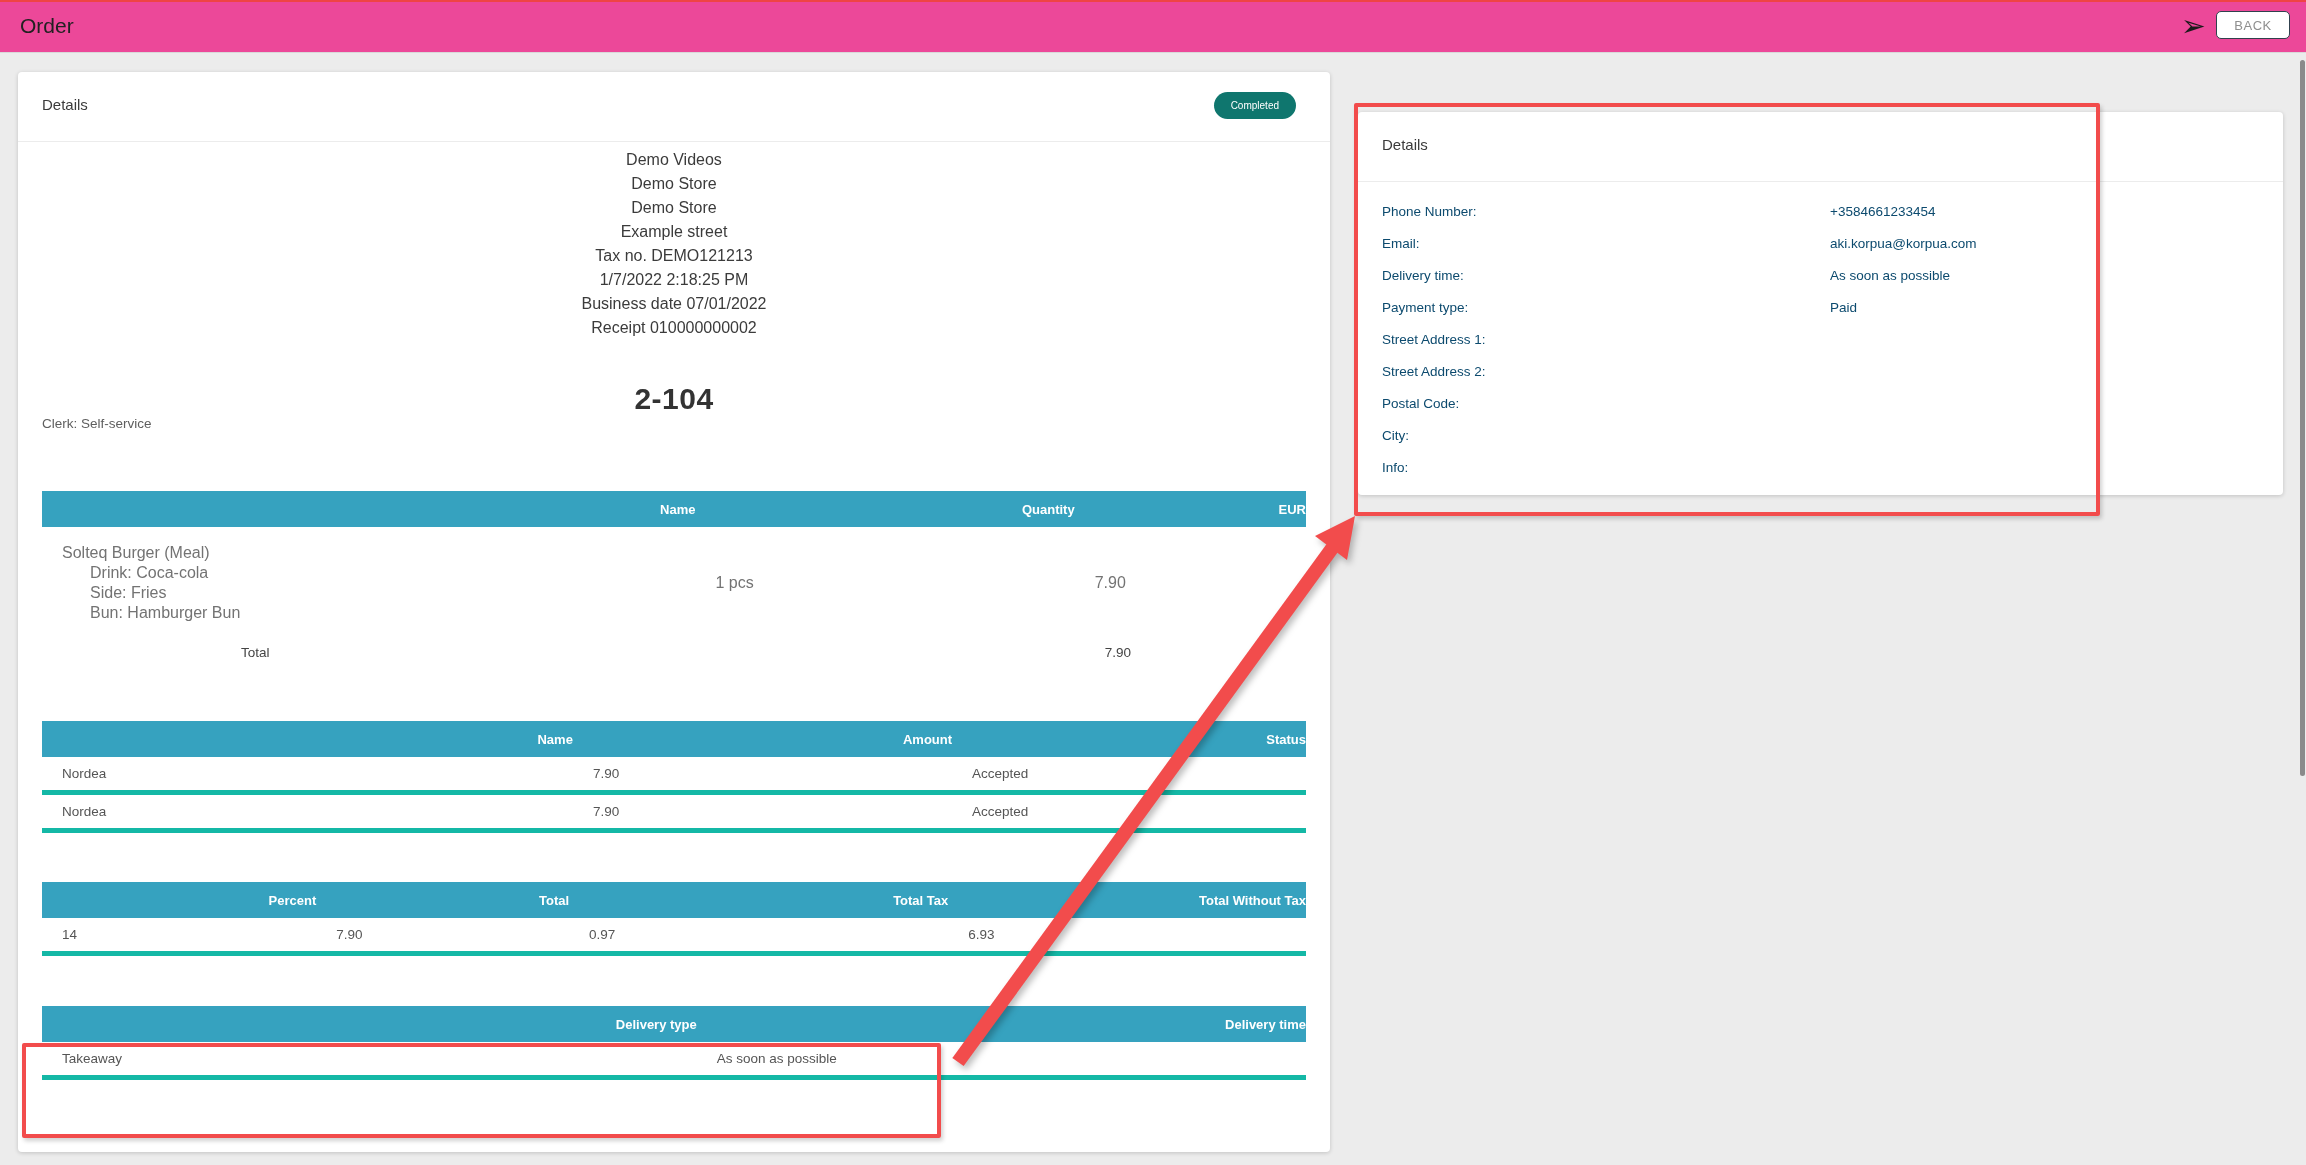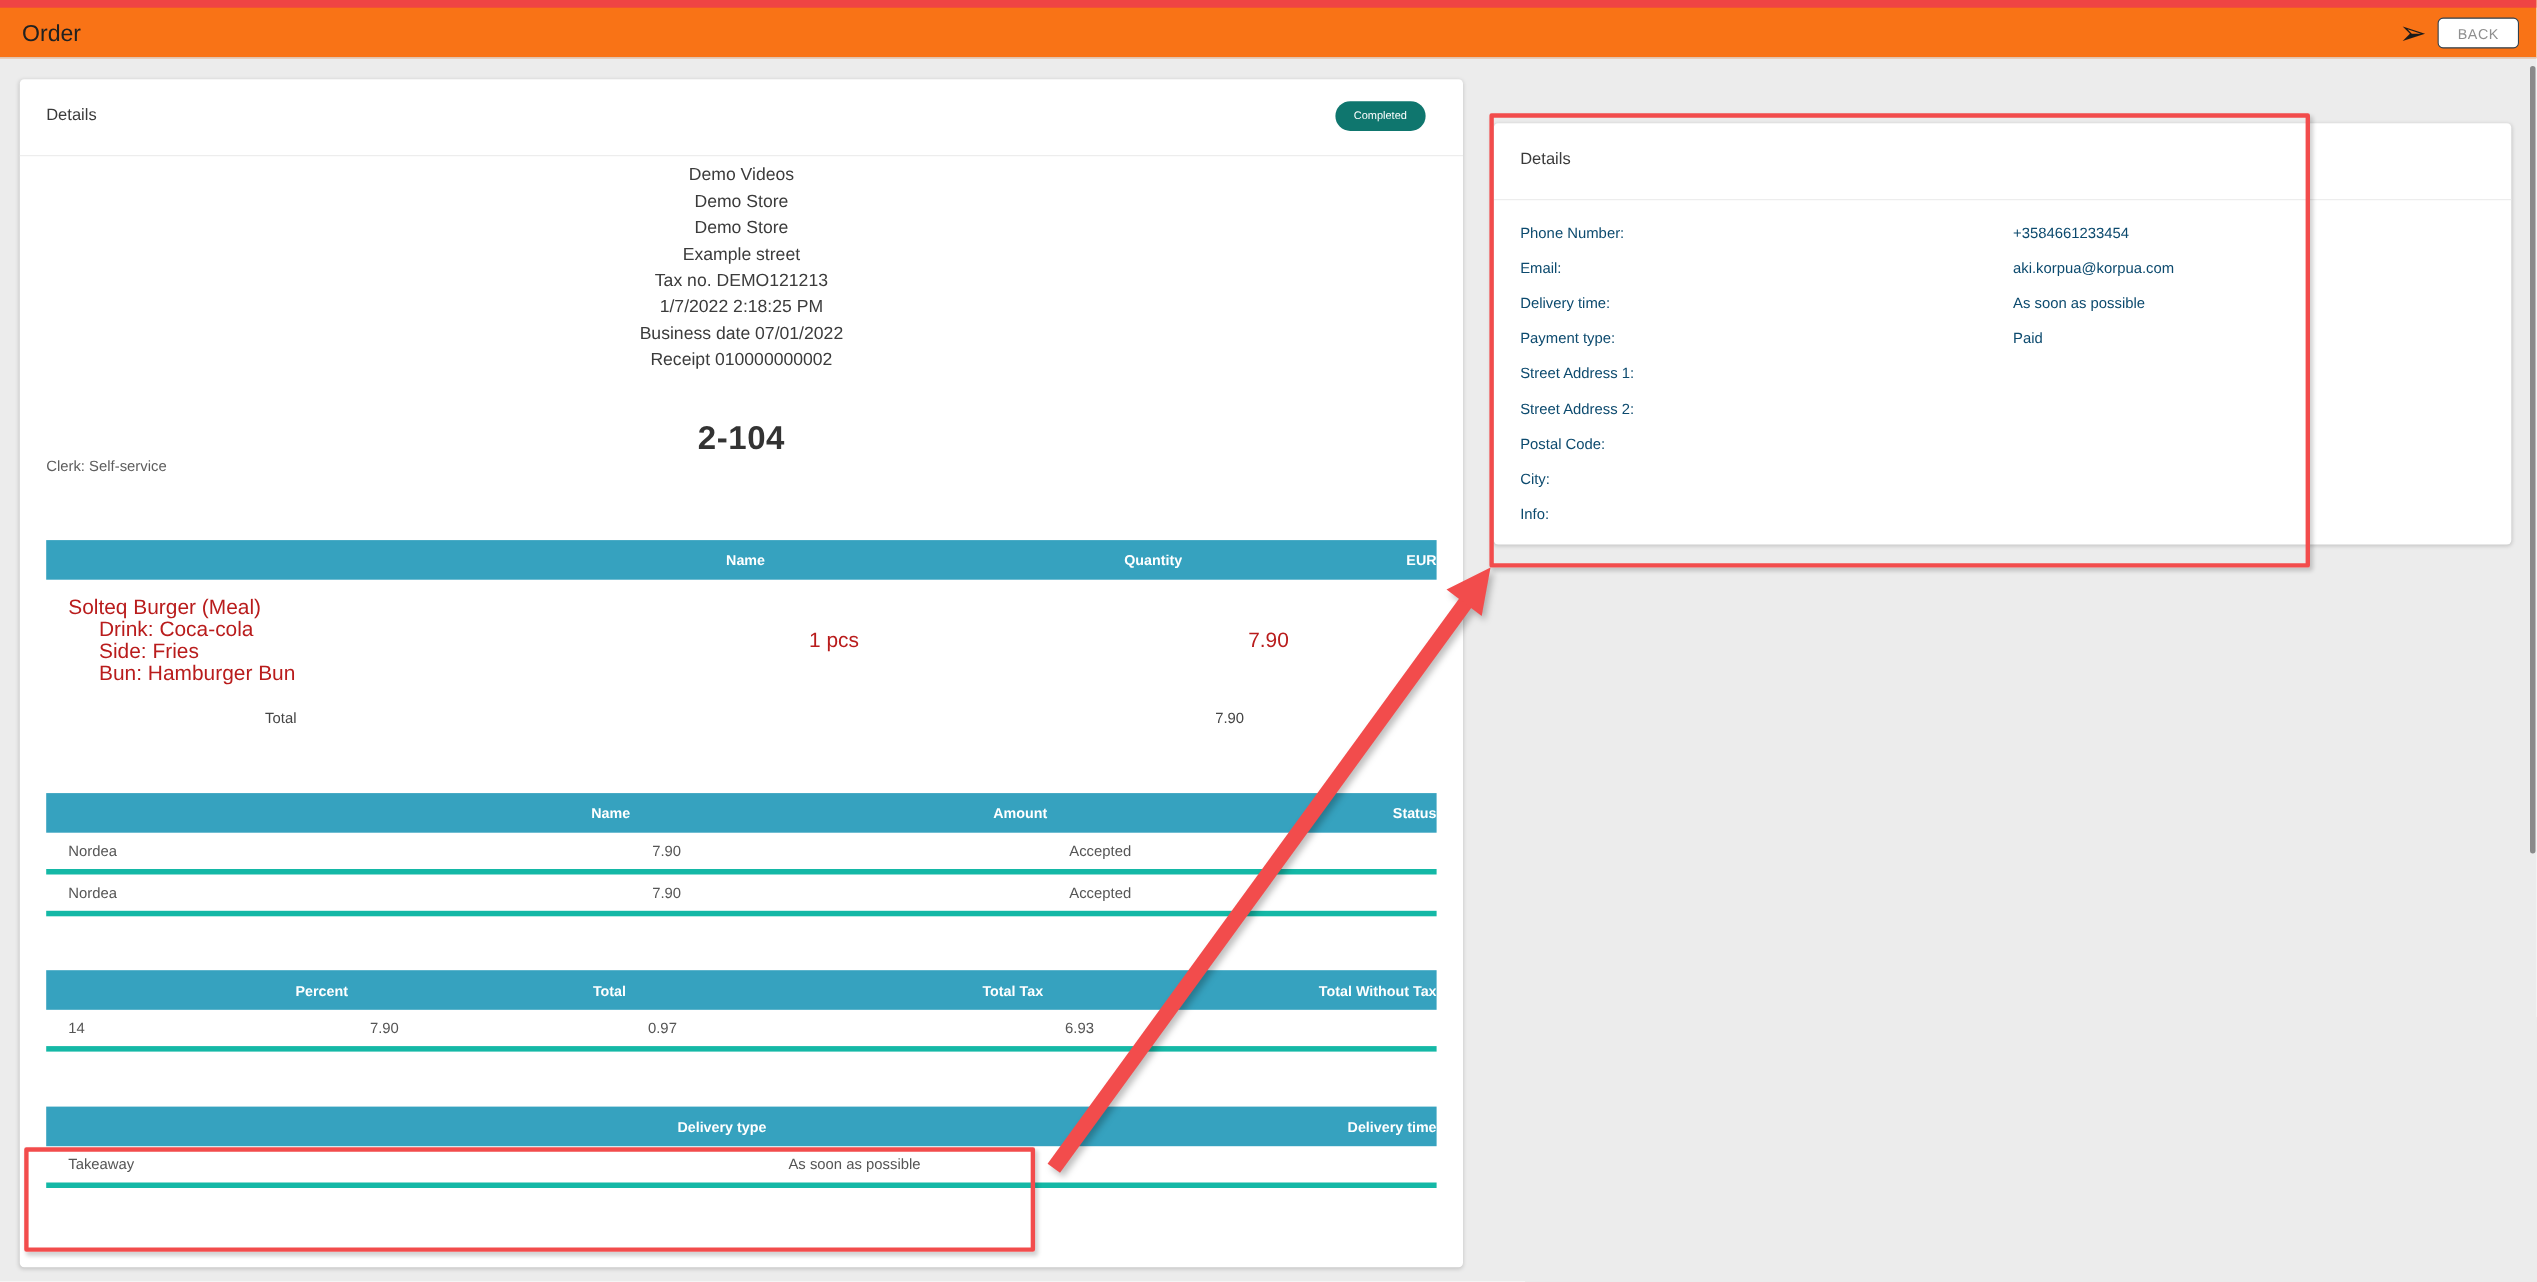--- a/index.html
+++ b/index.html
@@ -7,22 +7,22 @@
   body {
     font-family:"Liberation Sans", sans-serif;
     background:#ececec;
     color:#3c3c3c;
     position:relative;
   }
 
   
   .topbar{
     position:absolute; left:0; top:0; width:2306px; height:53px;
-    background:#f97316;
-    border-top:7px solid #ef4444;
+    background:#ec4899;
+    border-top:2px solid #ef4444;
     border-bottom:1px solid #d9d9d9;
   }
   .topbar-title{
     position:absolute; left:20px; top:12px;
     font-size:21px; color:#212121;
   }
   .send-icon{
     position:absolute; right:100px; top:7px;
     font-size:30px; color:#1b1b1b; line-height:34px;
     cursor:pointer;
@@ -86,23 +86,22 @@
   .rtable .trow > div{ padding-left:20px; }
 
   .cols-items{ grid-template-columns:51.7% 30% 18.3%; }
   .cols-pay{ grid-template-columns:42% 30% 28%; }
   .cols-tax{ grid-template-columns:21.7% 20% 30% 28.3%; }
   .cols-del{ grid-template-columns:51.8% 48.2%; }
 
   .items-table{ margin-top:60px; }
   .item-row{
     display:grid; grid-template-columns:51.7% 30% 18.3%;
-    font-size:19px; color:#b91c1c;
+    font-size:16px; color:#737373;
     padding:16px 0 8px 0;
-    gap:20px;
   }
   .item-row > div{ padding-left:20px; }
   .item-name{ line-height:20px; }
   .item-mods{ padding-left:28px; line-height:20px; }
   .cell-mid{ align-self:center; }
   .total-row{
     display:grid; grid-template-columns:51.7% 30% 18.3%;
     font-size:13.5px; color:#444;
     padding:14px 0 16px 0;
   }

